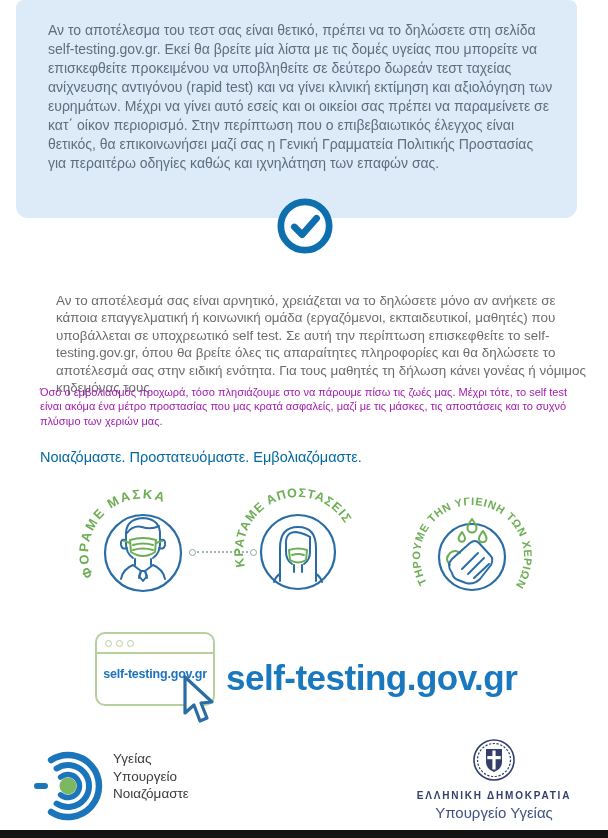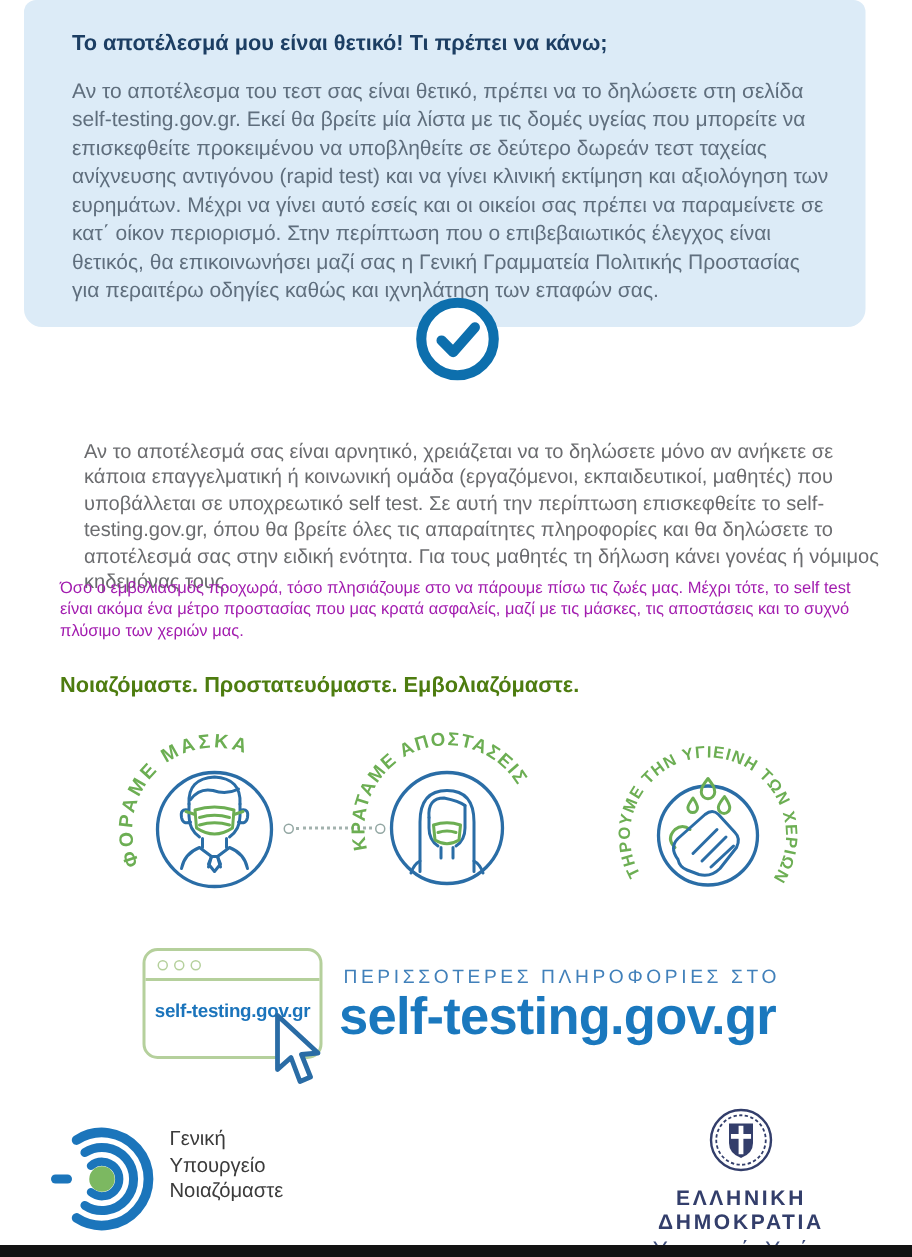--- a/index.html
+++ b/index.html
@@ -12,21 +12,21 @@
   .info-title{font-size:14.5px;font-weight:bold;color:#1c3e63;margin:0 0 14px 0;}
   .info-body{font-size:14px;color:#5f6e7d;line-height:1.36;width:507px;margin:0;}
   
   .check-badge{position:absolute;left:276px;top:197px;width:58px;height:58px;}
   
   .para-negative{position:absolute;left:40px;top:276px;width:537px;margin:16px;
                  font-size:13.4px;color:#6b6c6f;line-height:1.3;}
   .para-vacc{position:absolute;left:40px;top:385px;width:537px;margin:0;
              font-size:11px;color:#a21caf;line-height:1.3;}
   .slogan{position:absolute;left:40px;top:449px;margin:0;font-size:14.5px;
-          font-weight:bold;color:#4d7c0f;}
+          font-weight:normal;color:#0369a1;}
   
   .measure-svg{position:absolute;width:160px;height:160px;}
   .measure-label-text{font-size:13px;font-weight:bold;letter-spacing:2px;fill:#6cae53;}
   .measure-label-text.mid{font-size:12.5px;letter-spacing:1px;}
   .measure-label-text.long{font-size:11px;letter-spacing:0.8px;}
   .connector-line{position:absolute;left:197px;top:551px;width:51px;height:0;
                   border-top:2px dotted #a3b2ae;}
   .connector-dot{position:absolute;width:5px;height:5px;border:1.5px solid #93a7a3;
                  border-radius:50%;background:#fff;top:549px;}
   
@@ -42,32 +42,31 @@
               letter-spacing:2.4px;color:#4180ba;}
   .big-url{position:absolute;left:226px;top:658px;margin:0;font-size:35px;font-weight:bold;
            color:#1a78be;letter-spacing:-0.5px;}
   
   .campaign-logo{position:absolute;left:30px;top:740px;width:78px;height:88px;}
   .campaign-text{position:absolute;left:113px;top:750px;margin:0;font-size:13.5px;
                  color:#3b3b3b;line-height:17.5px;}
   .campaign-text span{display:block;}
   .gov-block{position:absolute;left:403px;top:736px;width:182px;text-align:center;}
   .gov-emblem{width:50px;height:52px;margin:0 auto;display:block;}
-  .gov-name{margin:2px 0 0 0;font-size:14px;font-weight:bold;letter-spacing:1.8px;
+  .gov-name{margin:2px 0 0 0;font-size:10px;font-weight:bold;letter-spacing:1.8px;
             color:#333e6b;}
   .gov-ministry{margin:3px 0 0 0;font-size:15px;color:#41507e;}
   .bottom-bar{position:absolute;left:0;top:830px;width:608px;height:8px;background:#131313;}
 </style>
 </head>
 <body>
 
 <div id="page">
 
   <div class="info-box">
-    <p class="info-title">Το αποτέλεσμά μου είναι θετικό! Τι πρέπει να κάνω;</p>
     <p class="info-body">Αν το αποτέλεσμα του τεστ σας είναι θετικό, πρέπει να το δηλώσετε στη σελίδα self-testing.gov.gr. Εκεί θα βρείτε μία λίστα με τις δομές υγείας που μπορείτε να επισκεφθείτε προκειμένου να υποβληθείτε σε δεύτερο δωρεάν τεστ ταχείας ανίχνευσης αντιγόνου (rapid test) και να γίνει κλινική εκτίμηση και αξιολόγηση των ευρημάτων. Μέχρι να γίνει αυτό εσείς και οι οικείοι σας πρέπει να παραμείνετε σε κατ΄ οίκον περιορισμό. Στην περίπτωση που ο επιβεβαιωτικός έλεγχος είναι θετικός, θα επικοινωνήσει μαζί σας η Γενική Γραμματεία Πολιτικής Προστασίας για περαιτέρω οδηγίες καθώς και ιχνηλάτηση των επαφών σας.</p>
   </div>
 
   <svg class="check-badge" viewBox="0 0 60 60">
     <circle cx="30" cy="30" r="25" fill="#ffffff" stroke="#0d6fad" stroke-width="7"></circle>
     <path d="M19,31 L27,39 L42,22" fill="none" stroke="#0d6fad" stroke-width="7" stroke-linecap="round" stroke-linejoin="round"></path>
   </svg>
 
   <p class="para-negative">Αν το αποτέλεσμά σας είναι αρνητικό, χρειάζεται να το δηλώσετε μόνο αν ανήκετε σε κάποια επαγγελματική ή κοινωνική ομάδα (εργαζόμενοι, εκπαιδευτικοί, μαθητές) που υποβάλλεται σε υποχρεωτικό self test. Σε αυτή την περίπτωση επισκεφθείτε το self-testing.gov.gr, όπου θα βρείτε όλες τις απαραίτητες πληροφορίες και θα δηλώσετε το αποτέλεσμά σας στην ειδική ενότητα. Για τους μαθητές τη δήλωση κάνει γονέας ή νόμιμος κηδεμόνας τους.</p>
 
@@ -157,34 +156,33 @@
       <div class="win-dot"></div>
       <div class="win-dot"></div>
     </div>
     <div class="win-url">self-testing.gov.gr</div>
   </div>
 
   <svg class="cursor-svg" viewBox="0 0 42 54">
     <path d="M6,3 L6,39 L15,31 L21,47 L28,44 L22,29 L33,28 Z" fill="#ffffff" stroke="#2a6ca5" stroke-width="3.2" stroke-linejoin="round"></path>
   </svg>
 
-  <p class="more-label">ΠΕΡΙΣΣΟΤΕΡΕΣ ΠΛΗΡΟΦΟΡΙΕΣ ΣΤΟ</p>
   <p class="big-url">self-testing.gov.gr</p>
 
   <svg class="campaign-logo" viewBox="0 0 78 88">
     <g fill="none" stroke="#1b75bb" stroke-linecap="round">
       <path d="M21.1,20 A31,31 0 1 1 21.1,72" stroke-width="6.5"></path>
       <path d="M26.6,28.4 A21,21 0 1 1 26.6,63.6" stroke-width="6"></path>
       <path d="M30.6,37.2 A11.5,11.5 0 1 1 30.6,54.8" stroke-width="5.5"></path>
       <path d="M7,46 L15,46" stroke-width="6"></path>
     </g>
     <circle cx="38" cy="46" r="8.5" fill="#7cb861"></circle>
   </svg>
   <p class="campaign-text">
-    <span>Γενική</span>
+    <span>Υγείας</span>
     <span>Υπουργείο</span>
     <span>Νοιαζόμαστε</span>
   </p>
 
   <div class="gov-block">
     <svg class="gov-emblem" viewBox="0 0 50 52">
       <circle cx="25" cy="24" r="20" fill="none" stroke="#333e6b" stroke-width="1.6"></circle>
       <circle cx="25" cy="24" r="16.5" fill="none" stroke="#333e6b" stroke-width="1.2" stroke-dasharray="2.2,1.6"></circle>
       <path d="M17,13 h16 v13 q0,7 -8,10 q-8,-3 -8,-10 Z" fill="#333e6b"></path>
       <rect x="23.4" y="14.5" width="3.2" height="19" fill="#ffffff"></rect>

